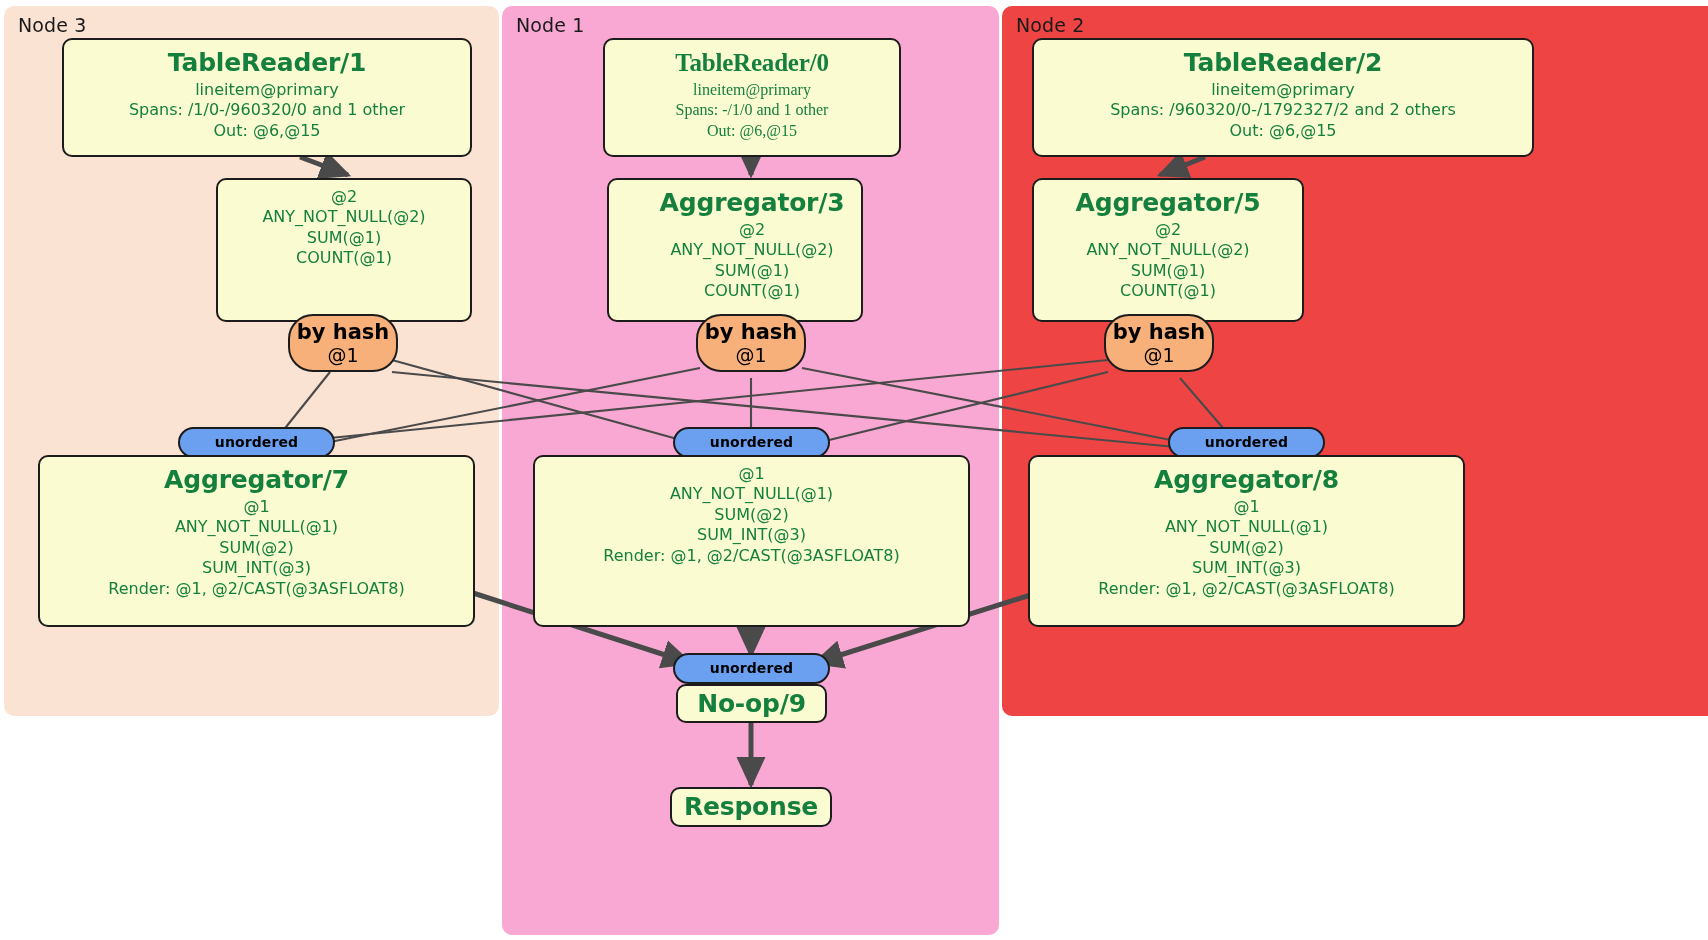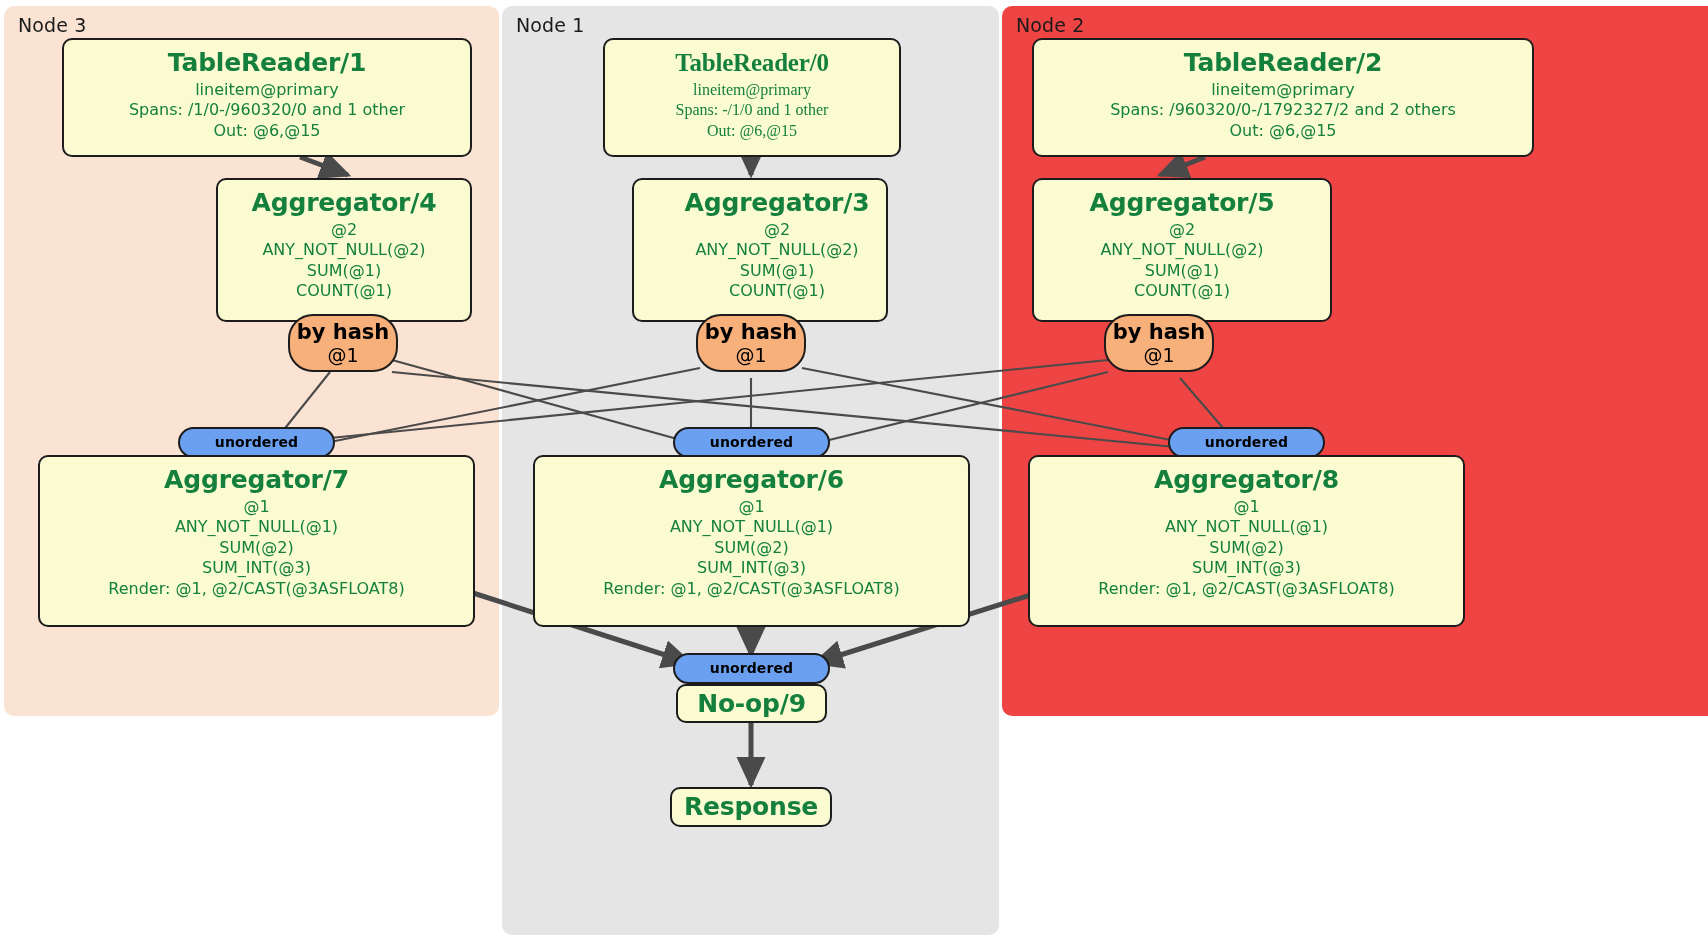--- a/index.html
+++ b/index.html
@@ -114,21 +114,21 @@
 </style>
 </head>
 <body>
 
 <div id="canvas">
 
   <div class="node-group" style="left:4px; top:6px; width:495px; height:710px; background:#fbe3d3;">
     <span class="node-group-label">Node 3</span>
   </div>
 
-  <div class="node-group" style="left:502px; top:6px; width:497px; height:929px; background:#e5e5e5;">
+  <div class="node-group" style="left:502px; top:6px; width:497px; height:929px; background:#f9a8d4;">
     <span class="node-group-label">Node 1</span>
   </div>
 
   <div class="node-group" style="left:1002px; top:6px; width:830px; height:710px; background:#ef4444;">
     <span class="node-group-label">Node 2</span>
   </div>
 
   <svg id="edges" viewBox="0 0 1708 940" xmlns="http://www.w3.org/2000/svg">
     <defs>
       <marker id="ah" markerWidth="9" markerHeight="9" refX="7.2" refY="4.5" orient="auto" markerUnits="strokeWidth">
@@ -183,36 +183,35 @@
   </div>
 
   <div class="proc-box" style="left:1032px; top:38px; width:502px; height:119px;">
     <span class="proc-title">TableReader/2</span>
     <span class="proc-line">lineitem@primary</span>
     <span class="proc-line">Spans: /960320/0-/1792327/2 and 2 others</span>
     <span class="proc-line">Out: @6,@15</span>
   </div>
 
   <div class="proc-box" style="left:216px; top:178px; width:256px; height:144px;">
-    <span class="proc-title">Aggregator/4</span>
     <span class="proc-line">@2</span>
     <span class="proc-line">ANY_NOT_NULL(@2)</span>
     <span class="proc-line">SUM(@1)</span>
     <span class="proc-line">COUNT(@1)</span>
   </div>
 
-  <div class="proc-box" style="left:632px; top:178px; width:256px; height:144px;padding-left:34px;">
+  <div class="proc-box" style="left:607px; top:178px; width:256px; height:144px;padding-left:34px;">
     <span class="proc-title">Aggregator/3</span>
     <span class="proc-line">@2</span>
     <span class="proc-line">ANY_NOT_NULL(@2)</span>
     <span class="proc-line">SUM(@1)</span>
     <span class="proc-line">COUNT(@1)</span>
   </div>
 
-  <div class="proc-box" style="left:1032px; top:178px; width:300px; height:144px;">
+  <div class="proc-box" style="left:1032px; top:178px; width:272px; height:144px;">
     <span class="proc-title">Aggregator/5</span>
     <span class="proc-line">@2</span>
     <span class="proc-line">ANY_NOT_NULL(@2)</span>
     <span class="proc-line">SUM(@1)</span>
     <span class="proc-line">COUNT(@1)</span>
   </div>
 
   <div class="pill hash" style="left:288px; top:314px; width:110px; height:58px;">
     <span class="pill-title">by hash</span>
     <span class="pill-sub">@1</span>
@@ -243,21 +242,20 @@
   <div class="proc-box" style="left:38px; top:455px; width:437px; height:172px;">
     <span class="proc-title">Aggregator/7</span>
     <span class="proc-line">@1</span>
     <span class="proc-line">ANY_NOT_NULL(@1)</span>
     <span class="proc-line">SUM(@2)</span>
     <span class="proc-line">SUM_INT(@3)</span>
     <span class="proc-line">Render: @1, @2/CAST(@3ASFLOAT8)</span>
   </div>
 
   <div class="proc-box" style="left:533px; top:455px; width:437px; height:172px;">
-    <span class="proc-title">Aggregator/6</span>
     <span class="proc-line">@1</span>
     <span class="proc-line">ANY_NOT_NULL(@1)</span>
     <span class="proc-line">SUM(@2)</span>
     <span class="proc-line">SUM_INT(@3)</span>
     <span class="proc-line">Render: @1, @2/CAST(@3ASFLOAT8)</span>
   </div>
 
   <div class="proc-box" style="left:1028px; top:455px; width:437px; height:172px;">
     <span class="proc-title">Aggregator/8</span>
     <span class="proc-line">@1</span>

